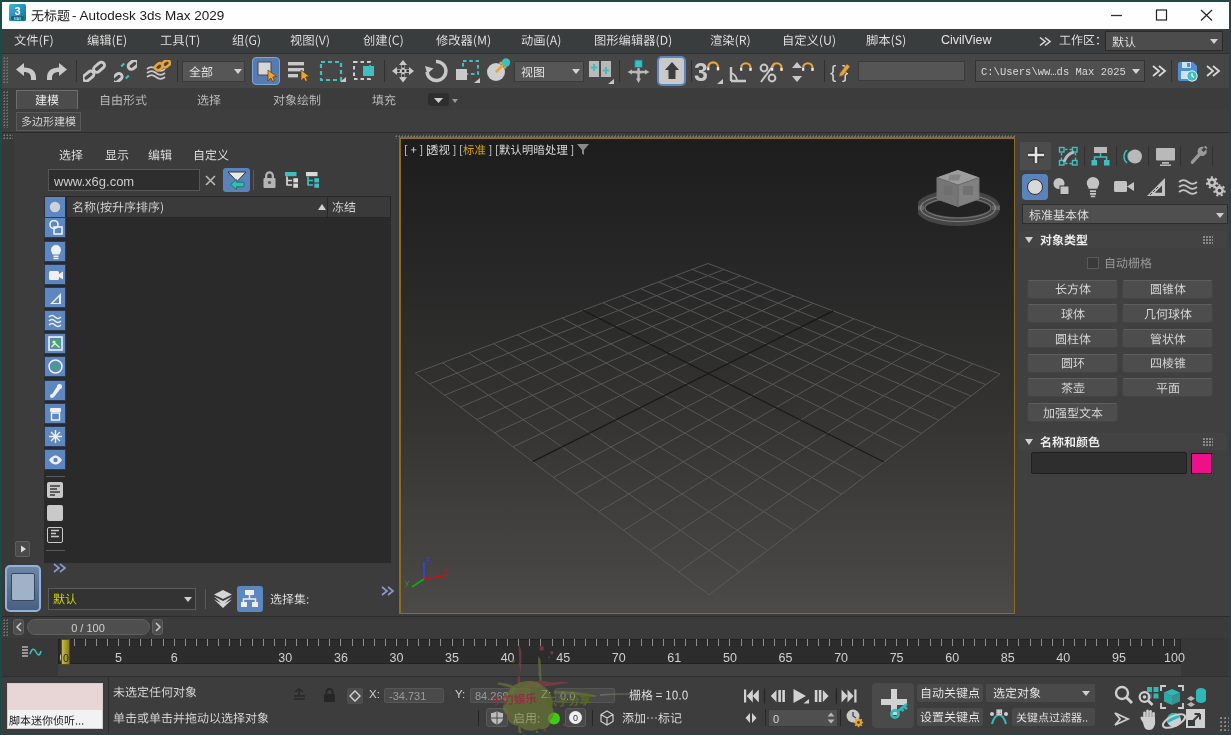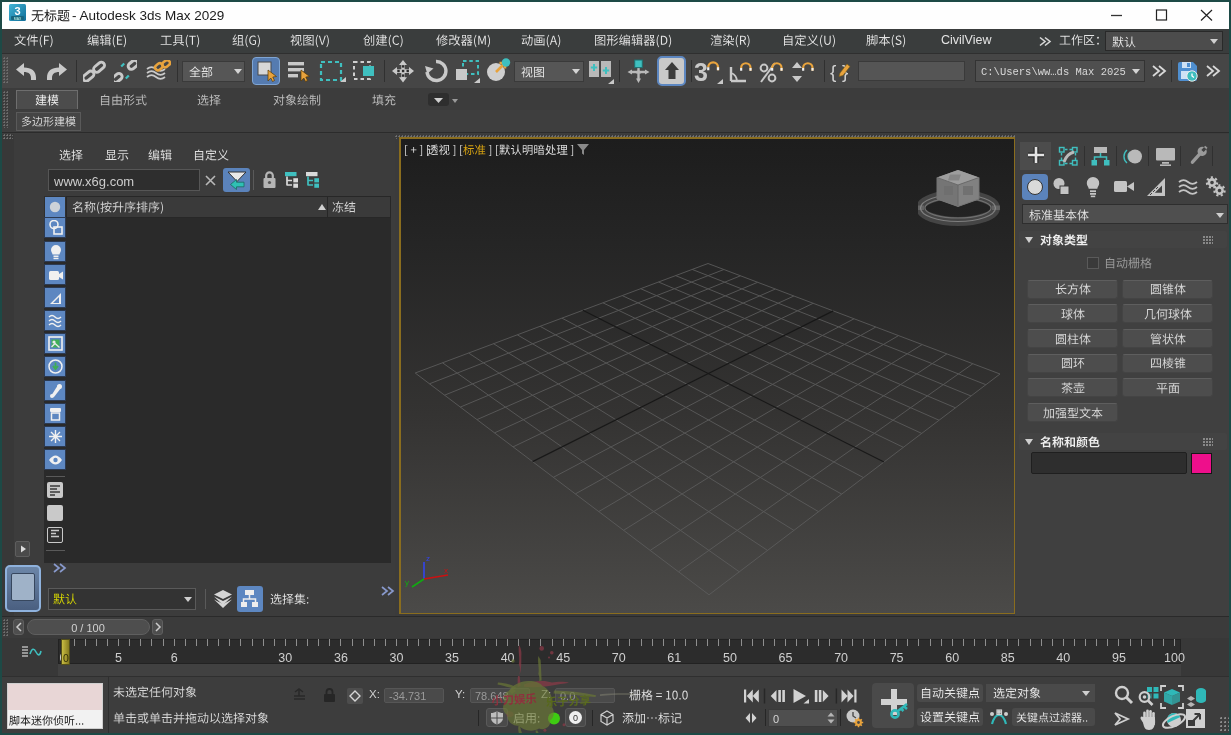--- a/index.html
+++ b/index.html
@@ -869,21 +869,21 @@
   </svg>
 <div style="position:absolute;left:347.0px;top:688.0px;width:16.0px;height:16.0px;background:#4d4d4d;border-radius:2px"></div>
 <svg style="position:absolute;left:349.0px;top:690.0px;" width="12" height="12" viewBox="0 0 12 12">
     <path d="M6 1L11 6L6 11L1 6Z" fill="none" stroke="#d5d5d5" stroke-width="1.4"></path>
   </svg>
 <div style="position:absolute;left:369.0px;top:695.0px;font:normal 11.5px 'Liberation Sans', sans-serif;color:#cfcfcf;white-space:pre;line-height:13.5px;transform:translate(0,-50%);">X:</div>
 <div style="position:absolute;left:384.0px;top:688.0px;width:60.0px;height:15.0px;background:#4a4a4a;border:1px solid #565656;border-radius:2px"></div>
 <div style="position:absolute;left:389.0px;top:695.5px;font:normal 11px 'Liberation Sans', sans-serif;color:#9a9a9a;white-space:pre;line-height:13px;transform:translate(0,-50%);">-34.731</div>
 <div style="position:absolute;left:455.0px;top:695.0px;font:normal 11.5px 'Liberation Sans', sans-serif;color:#cfcfcf;white-space:pre;line-height:13.5px;transform:translate(0,-50%);">Y:</div>
 <div style="position:absolute;left:470.0px;top:688.0px;width:60.0px;height:15.0px;background:#4a4a4a;border:1px solid #565656;border-radius:2px"></div>
-<div style="position:absolute;left:475.0px;top:695.5px;font:normal 11px 'Liberation Sans', sans-serif;color:#9a9a9a;white-space:pre;line-height:13px;transform:translate(0,-50%);">78.648</div>
+<div style="position:absolute;left:475.0px;top:695.5px;font:normal 11px 'Liberation Sans', sans-serif;color:#9a9a9a;white-space:pre;line-height:13px;transform:translate(0,-50%);">84.269</div>
 <div style="position:absolute;left:541.0px;top:695.0px;font:normal 11.5px 'Liberation Sans', sans-serif;color:#cfcfcf;white-space:pre;line-height:13.5px;transform:translate(0,-50%);">Z:</div>
 <div style="position:absolute;left:555.0px;top:688.0px;width:60.0px;height:15.0px;background:#4a4a4a;border:1px solid #565656;border-radius:2px"></div>
 <div style="position:absolute;left:560.0px;top:695.5px;font:normal 11px 'Liberation Sans', sans-serif;color:#9a9a9a;white-space:pre;line-height:13px;transform:translate(0,-50%);">0.0</div>
 <svg style="position:absolute;left:629.0px;top:686.0px;overflow:visible" width="61" height="18">
     <path transform="translate(0,13.5) scale(0.01200,-0.01200)" fill="#e0e0e0" d="M670 803V442H606V803H393V442H335V371H392C389 234 373 72 296 -47C311 -53 338 -71 349 -83C431 44 451 224 454 371H543V9C543 -1 539 -4 529 -4C520 -5 492 -5 461 -4C470 -21 479 -50 482 -68C529 -68 558 -67 579 -55C600 -44 606 -24 606 9V371H670V367C670 235 666 66 613 -51C629 -57 658 -72 670 -82C727 38 734 228 734 367V371H832V-3C832 -13 829 -17 819 -17C809 -17 780 -18 748 -17C757 -34 767 -65 770 -82C818 -82 848 -81 870 -70C891 -58 898 -37 898 -3V371H960V442H898V803ZM832 442H734V738H832ZM543 442H455V738H543ZM163 840V628H53V558H160C136 421 86 260 32 172C44 156 62 128 71 108C105 165 137 251 163 343V-79H231V419C255 374 281 321 293 291L336 353C321 379 254 488 231 520V558H324V628H231V840ZM1575 667H1794C1764 604 1723 546 1675 496C1627 545 1590 597 1563 648ZM1202 840V626H1052V555H1193C1162 417 1095 260 1028 175C1041 158 1060 129 1067 109C1117 175 1165 284 1202 397V-79H1273V425C1304 381 1339 327 1355 299L1400 356C1382 382 1300 481 1273 511V555H1387L1363 535C1380 523 1409 497 1422 484C1456 514 1490 550 1521 590C1548 543 1583 495 1626 450C1541 377 1441 323 1341 291C1356 276 1375 248 1384 230C1410 240 1436 250 1462 262V-81H1532V-37H1811V-77H1884V270L1930 252C1941 271 1962 300 1977 315C1878 345 1794 392 1726 449C1796 522 1853 610 1889 713L1842 735L1828 732H1612C1628 761 1642 791 1654 822L1582 841C1543 739 1478 641 1403 570V626H1273V840ZM1532 29V222H1811V29ZM1511 287C1570 318 1625 356 1676 401C1725 358 1782 319 1847 287Z"></path>
     <path transform="translate(0,13.5) scale(0.01200,-0.01200)" fill="#e0e0e0" d="M2262 455H2742V523H2262ZM2262 215H2742V283H2262ZM3091 0H3493V76H3346V733H3276C3236 710 3189 693 3124 681V623H3255V76H3091ZM3836 -13C3975 -13 4064 113 4064 369C4064 623 3975 746 3836 746C3696 746 3608 623 3608 369C3608 113 3696 -13 3836 -13ZM3836 61C3753 61 3696 154 3696 369C3696 583 3753 674 3836 674C3919 674 3976 583 3976 369C3976 154 3919 61 3836 61ZM4252 -13C4288 -13 4318 15 4318 56C4318 98 4288 126 4252 126C4215 126 4186 98 4186 56C4186 15 4215 -13 4252 -13ZM4669 -13C4808 -13 4897 113 4897 369C4897 623 4808 746 4669 746C4529 746 4441 623 4441 369C4441 113 4529 -13 4669 -13ZM4669 61C4586 61 4529 154 4529 369C4529 583 4586 674 4669 674C4752 674 4809 583 4809 369C4809 154 4752 61 4669 61Z"></path>
   </svg>
 <div style="position:absolute;left:478.0px;top:710.0px;width:1.0px;height:16.0px;background:#262626"></div>
 <div style="position:absolute;left:486.0px;top:708.0px;width:22.0px;height:19.0px;background:#4a4a4a;border:1px solid #5a5a5a;border-radius:3px"></div>
 <svg style="position:absolute;left:490.0px;top:710.0px;" width="14" height="15" viewBox="0 0 14 15">

